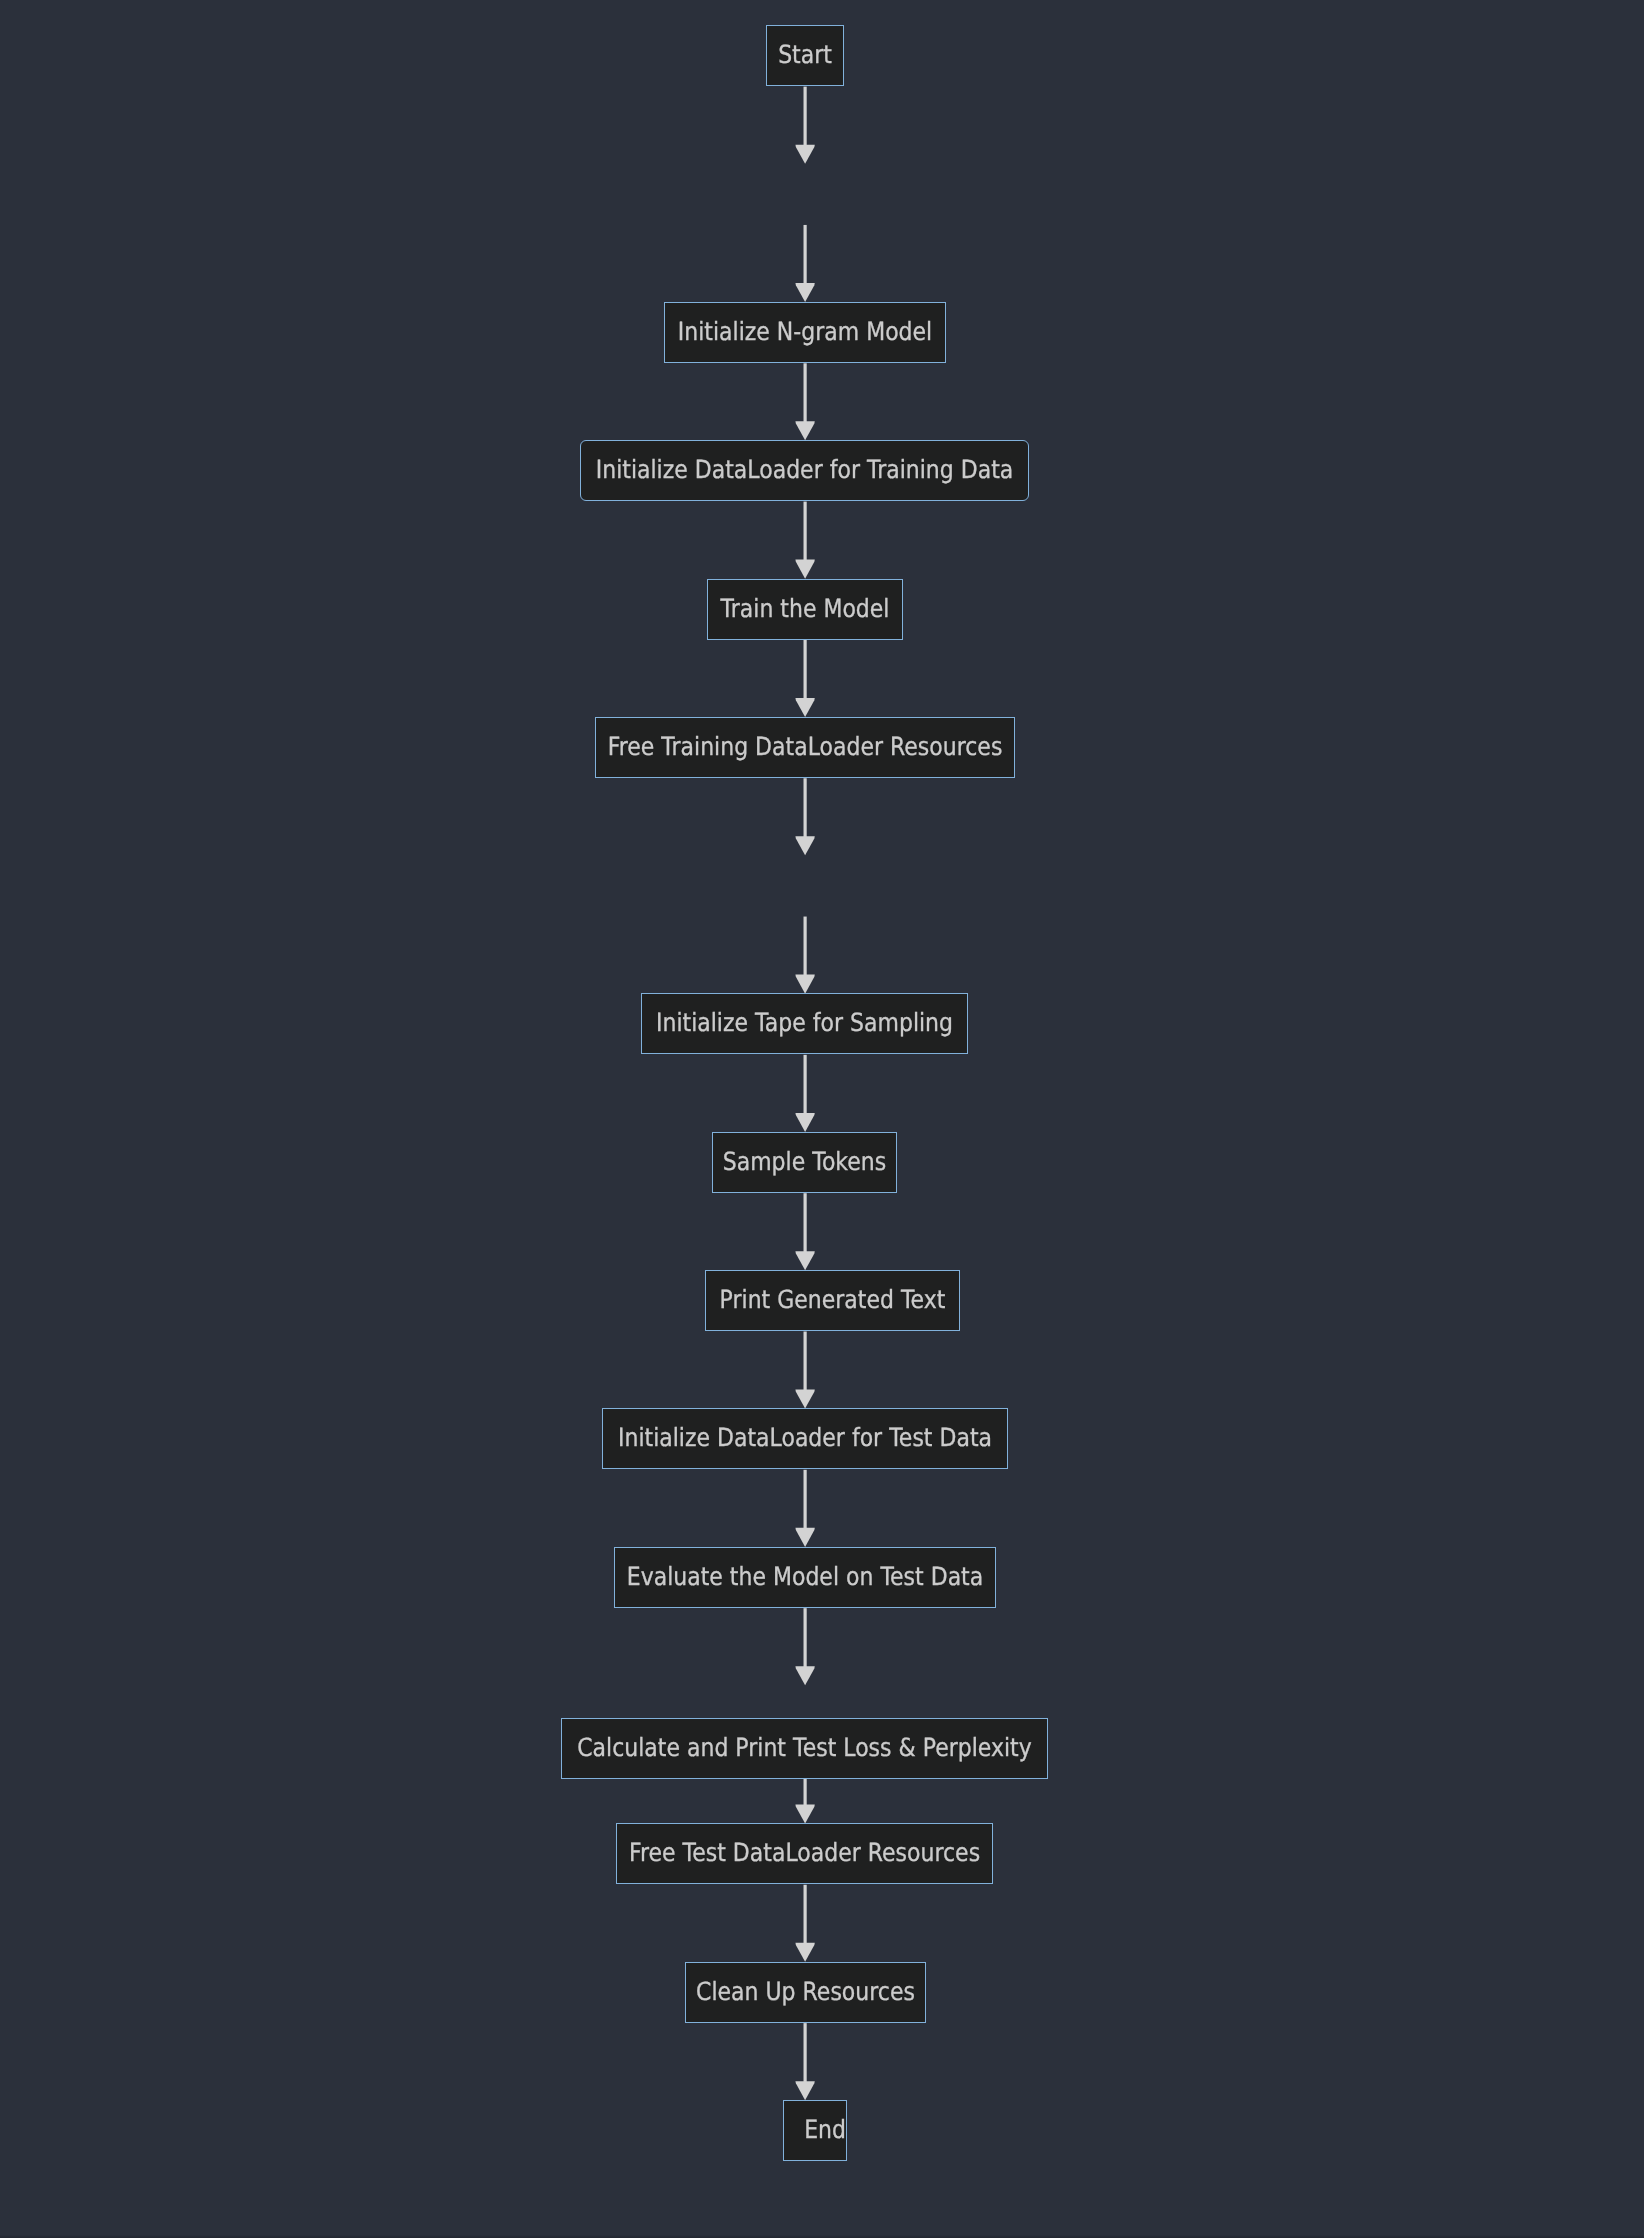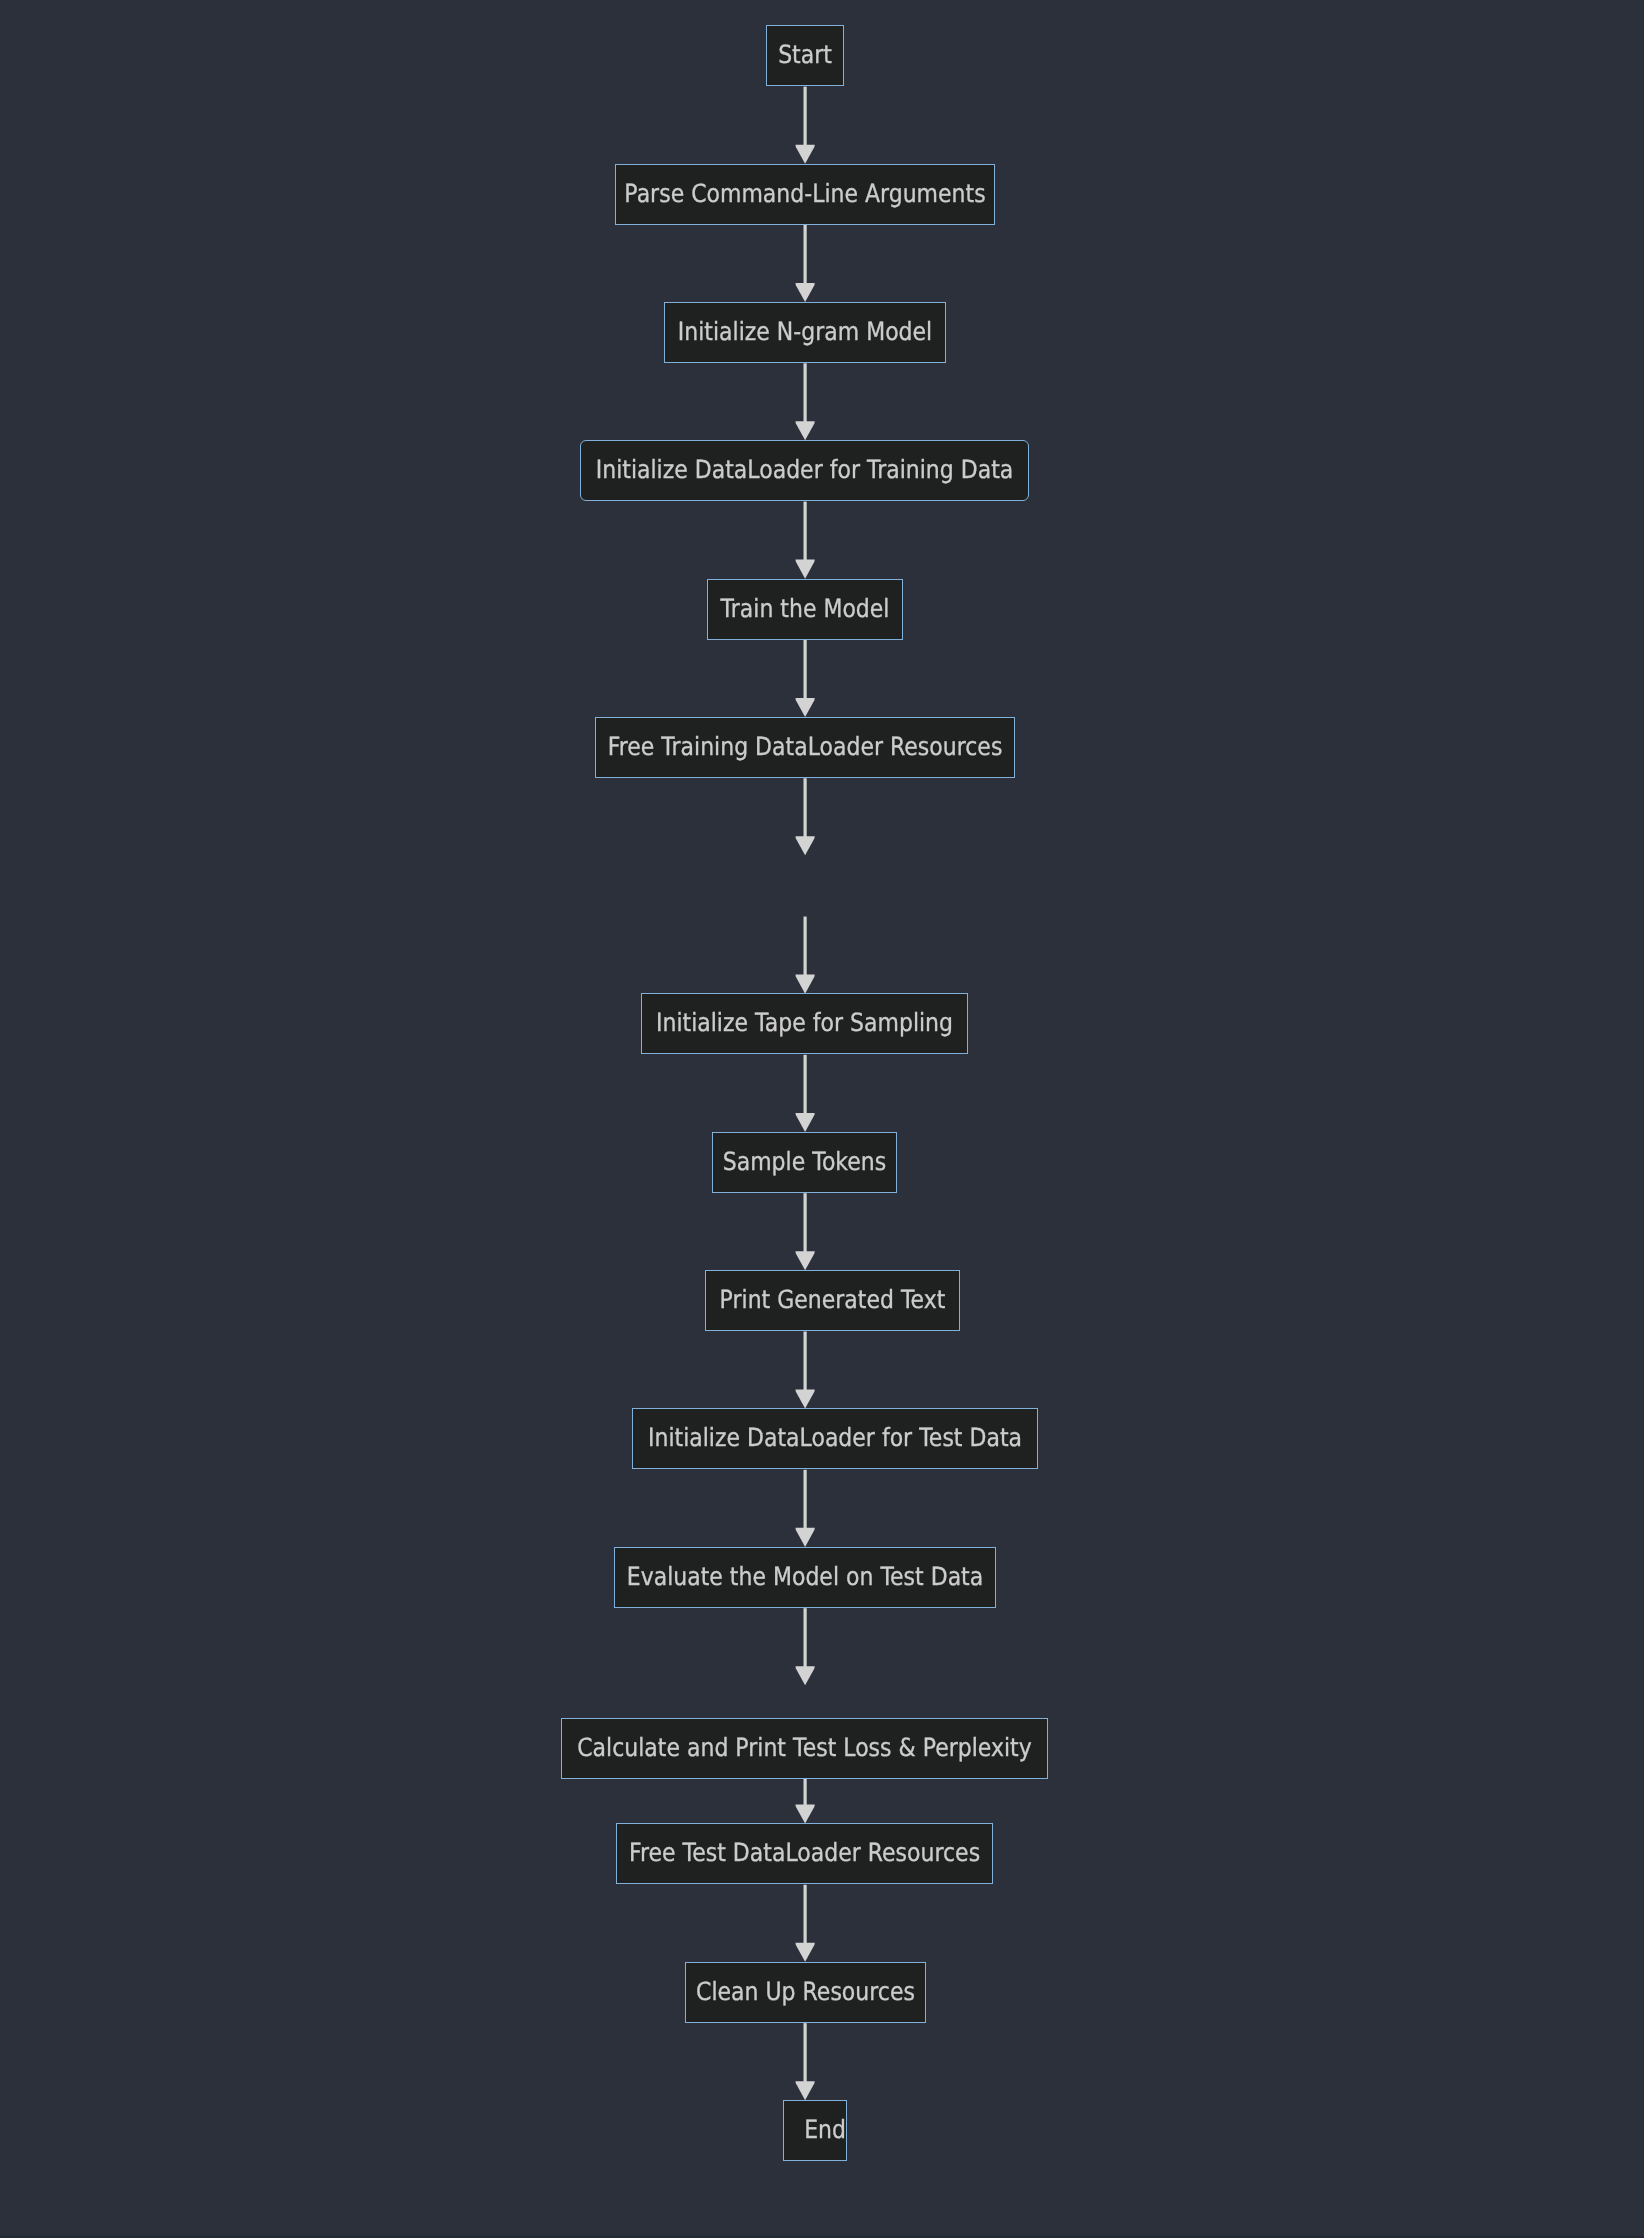--- a/index.html
+++ b/index.html
@@ -38,21 +38,21 @@
   #n0{left:766px;top:25.4px;width:78px;}
   #n1{left:615px;top:164px;width:380px;}
   #n2{left:664px;top:302px;width:282px;}
   #n3{left:580px;top:440px;width:449px;border-radius:6px;}
   #n4{left:707px;top:579px;width:196px;}
   #n5{left:595px;top:717px;width:420px;}
   #n6{left:551px;top:855px;width:509px;}
   #n7{left:641px;top:993px;width:327px;}
   #n8{left:712px;top:1132px;width:185px;}
   #n9{left:677px;top:1270px;width:255px;margin-left:28px;}
-  #n10{left:602px;top:1408px;width:406px;margin-left:30px;}
+  #n10{left:602px;top:1408px;width:406px;}
   #n11{left:614px;top:1547px;width:382px;}
   #n12{left:561px;top:1685px;width:487px;margin-top:33px;}
   #n13{left:616px;top:1823px;width:377px;}
   #n14{left:685px;top:1962px;width:241px;}
   #n15{left:783px;top:2100px;width:64px;justify-content:flex-end;}
 </style>
 </head>
 <body>
 
 <div id="stage">
@@ -114,23 +114,20 @@
       <polygon class="edge-arrow" points="1143.1,2792.3 1170.9,2792.3 1170.3,2795.5 1157.0,2819.7 1143.7,2795.5"></polygon>
     </g>
     <g class="edge">
       <path class="edge-line" d="M1157.0,2907.7 L1157.0,2992.3"></path>
       <polygon class="edge-arrow" points="1143.1,2991.1 1170.9,2991.1 1170.3,2994.3 1157.0,3018.5 1143.7,2994.3"></polygon>
     </g>
   </svg>
   <div class="node" id="n0">
     <span class="node-label">Start</span>
   </div>
-  <div class="node" id="n1">
-    <span class="node-label">Parse Command-Line Arguments</span>
-  </div>
   <div class="node" id="n2">
     <span class="node-label">Initialize N-gram Model</span>
   </div>
   <div class="node" id="n3">
     <span class="node-label">Initialize DataLoader for Training Data</span>
   </div>
   <div class="node" id="n4">
     <span class="node-label">Train the Model</span>
   </div>
   <div class="node" id="n5">

